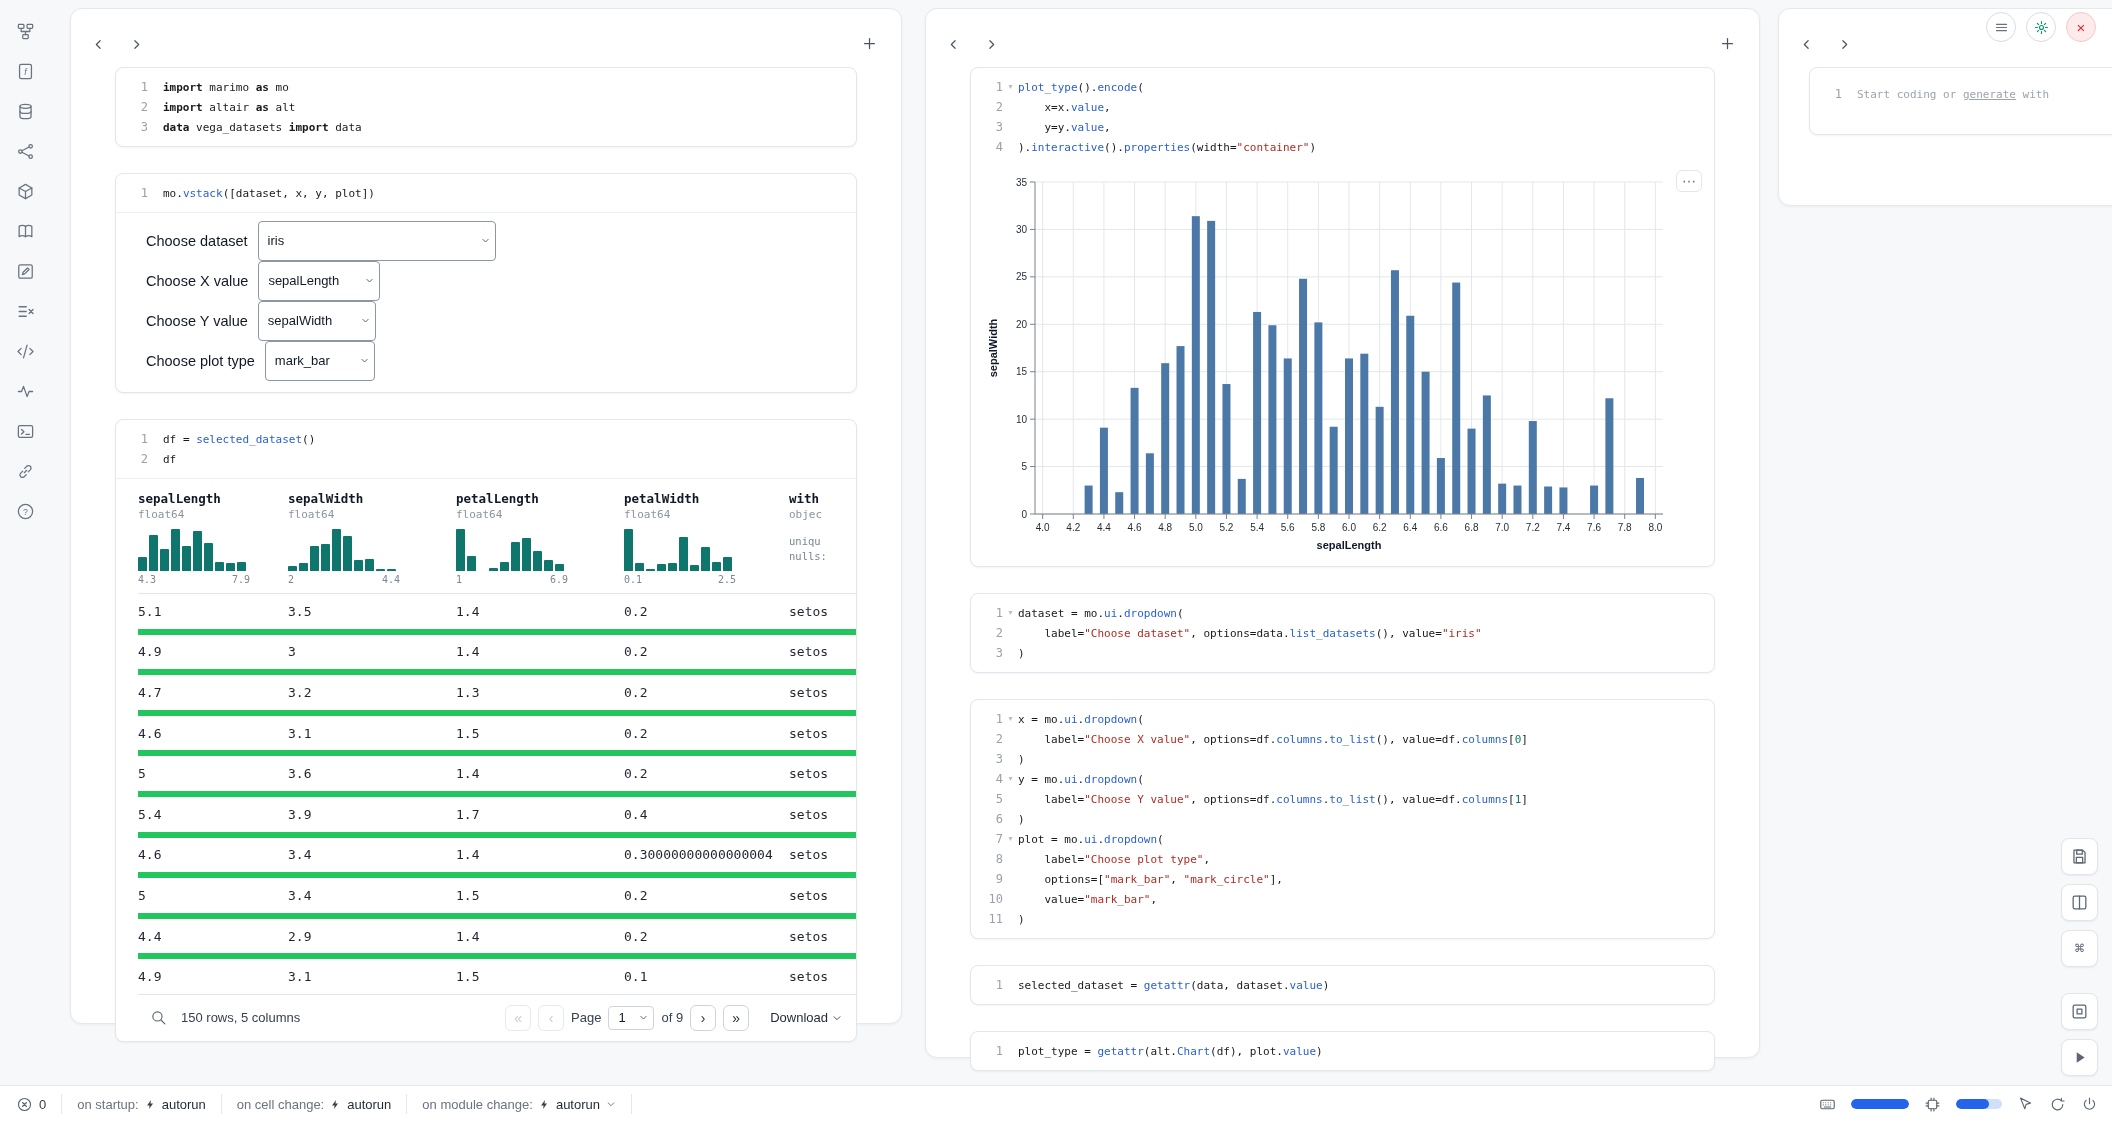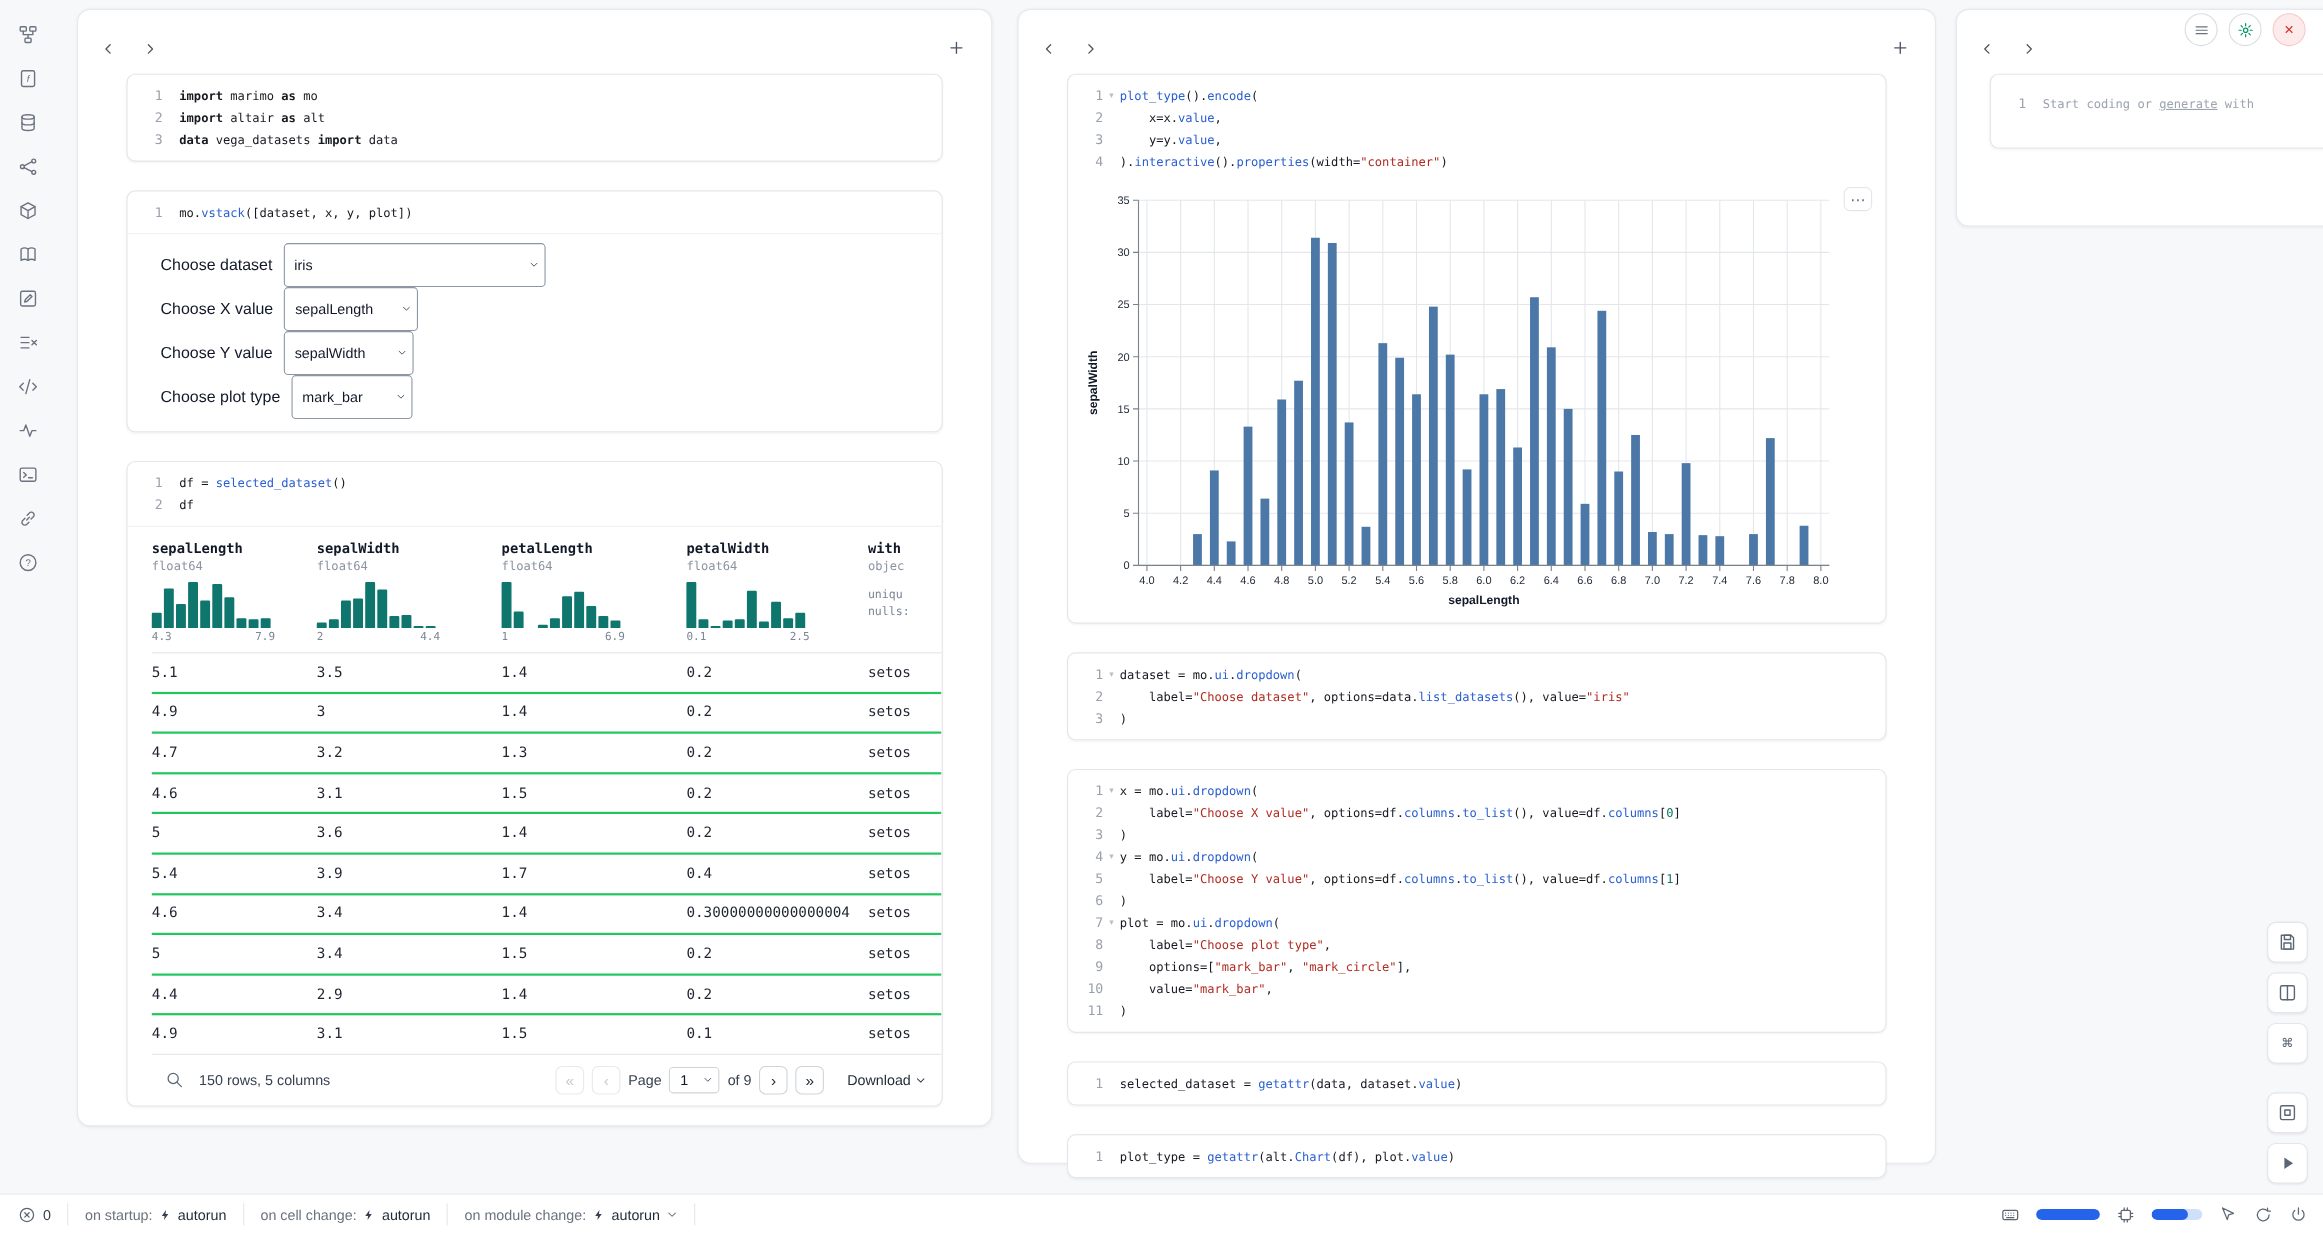--- a/index.html
+++ b/index.html
@@ -48,21 +48,21 @@
   
   .dtable{border-top:1px solid #eef0f3;overflow:hidden;padding-left:22px;}
   .thead{display:flex;padding-top:12px;padding-bottom:8px;border-bottom:1px solid #e2e5e9;}
   .th{flex:none;}
   .th-name{font-family:"DejaVu Sans Mono",monospace;font-size:12.5px;font-weight:bold;color:#111827;}
   .th-dtype{font-family:"DejaVu Sans Mono",monospace;font-size:11px;color:#8a93a0;margin-top:2px;}
   .hist{display:flex;align-items:flex-end;gap:2px;height:42px;width:112px;margin-top:8px;}
   .hbar{width:9px;background:#0f766e;border-radius:1px 1px 0 0;}
   .minmax{display:flex;justify-content:space-between;width:112px;font-family:"DejaVu Sans Mono",monospace;font-size:10px;color:#7b8694;margin-top:3px;}
   .extras{display:flex;flex-direction:column;gap:3px;font-size:10.5px;color:#7b8694;margin-top:14px;font-family:"DejaVu Sans Mono",monospace;}
-  .tr{display:flex;align-items:center;height:34.6px;border-bottom:2px solid #22c55e;cursor:default;}
+  .tr{display:flex;align-items:center;height:34.6px;border-bottom:6px solid #22c55e;cursor:default;}
   .tr:last-child{border-bottom:none;}
   .td{flex:none;font-family:"DejaVu Sans Mono",monospace;font-size:13px;color:#1f2430;overflow:hidden;white-space:nowrap;}
   .tfoot{border-top:1px solid #e2e5e9;height:46px;display:flex;align-items:center;padding:0 14px 0 12px;gap:8px;}
   .tfoot-summary{font-size:13px;color:#374151;margin-left:6px;}
   .tfoot-right{margin-left:auto;display:flex;align-items:center;gap:7px;}
   .pg-btn{width:26px;height:26px;border:1px solid #cfd4da;border-radius:6px;background:#fff;font-size:14px;line-height:1;color:#1f2937;display:flex;align-items:center;justify-content:center;padding:0;}
   .pg-btn.disabled{color:#c6cbd2;border-color:#e6e9ed;}
   .pg-text{font-size:13px;color:#374151;}
   .download{display:flex;align-items:center;gap:4px;font-size:13px;color:#1f2937;margin-left:14px;cursor:pointer;}
   

